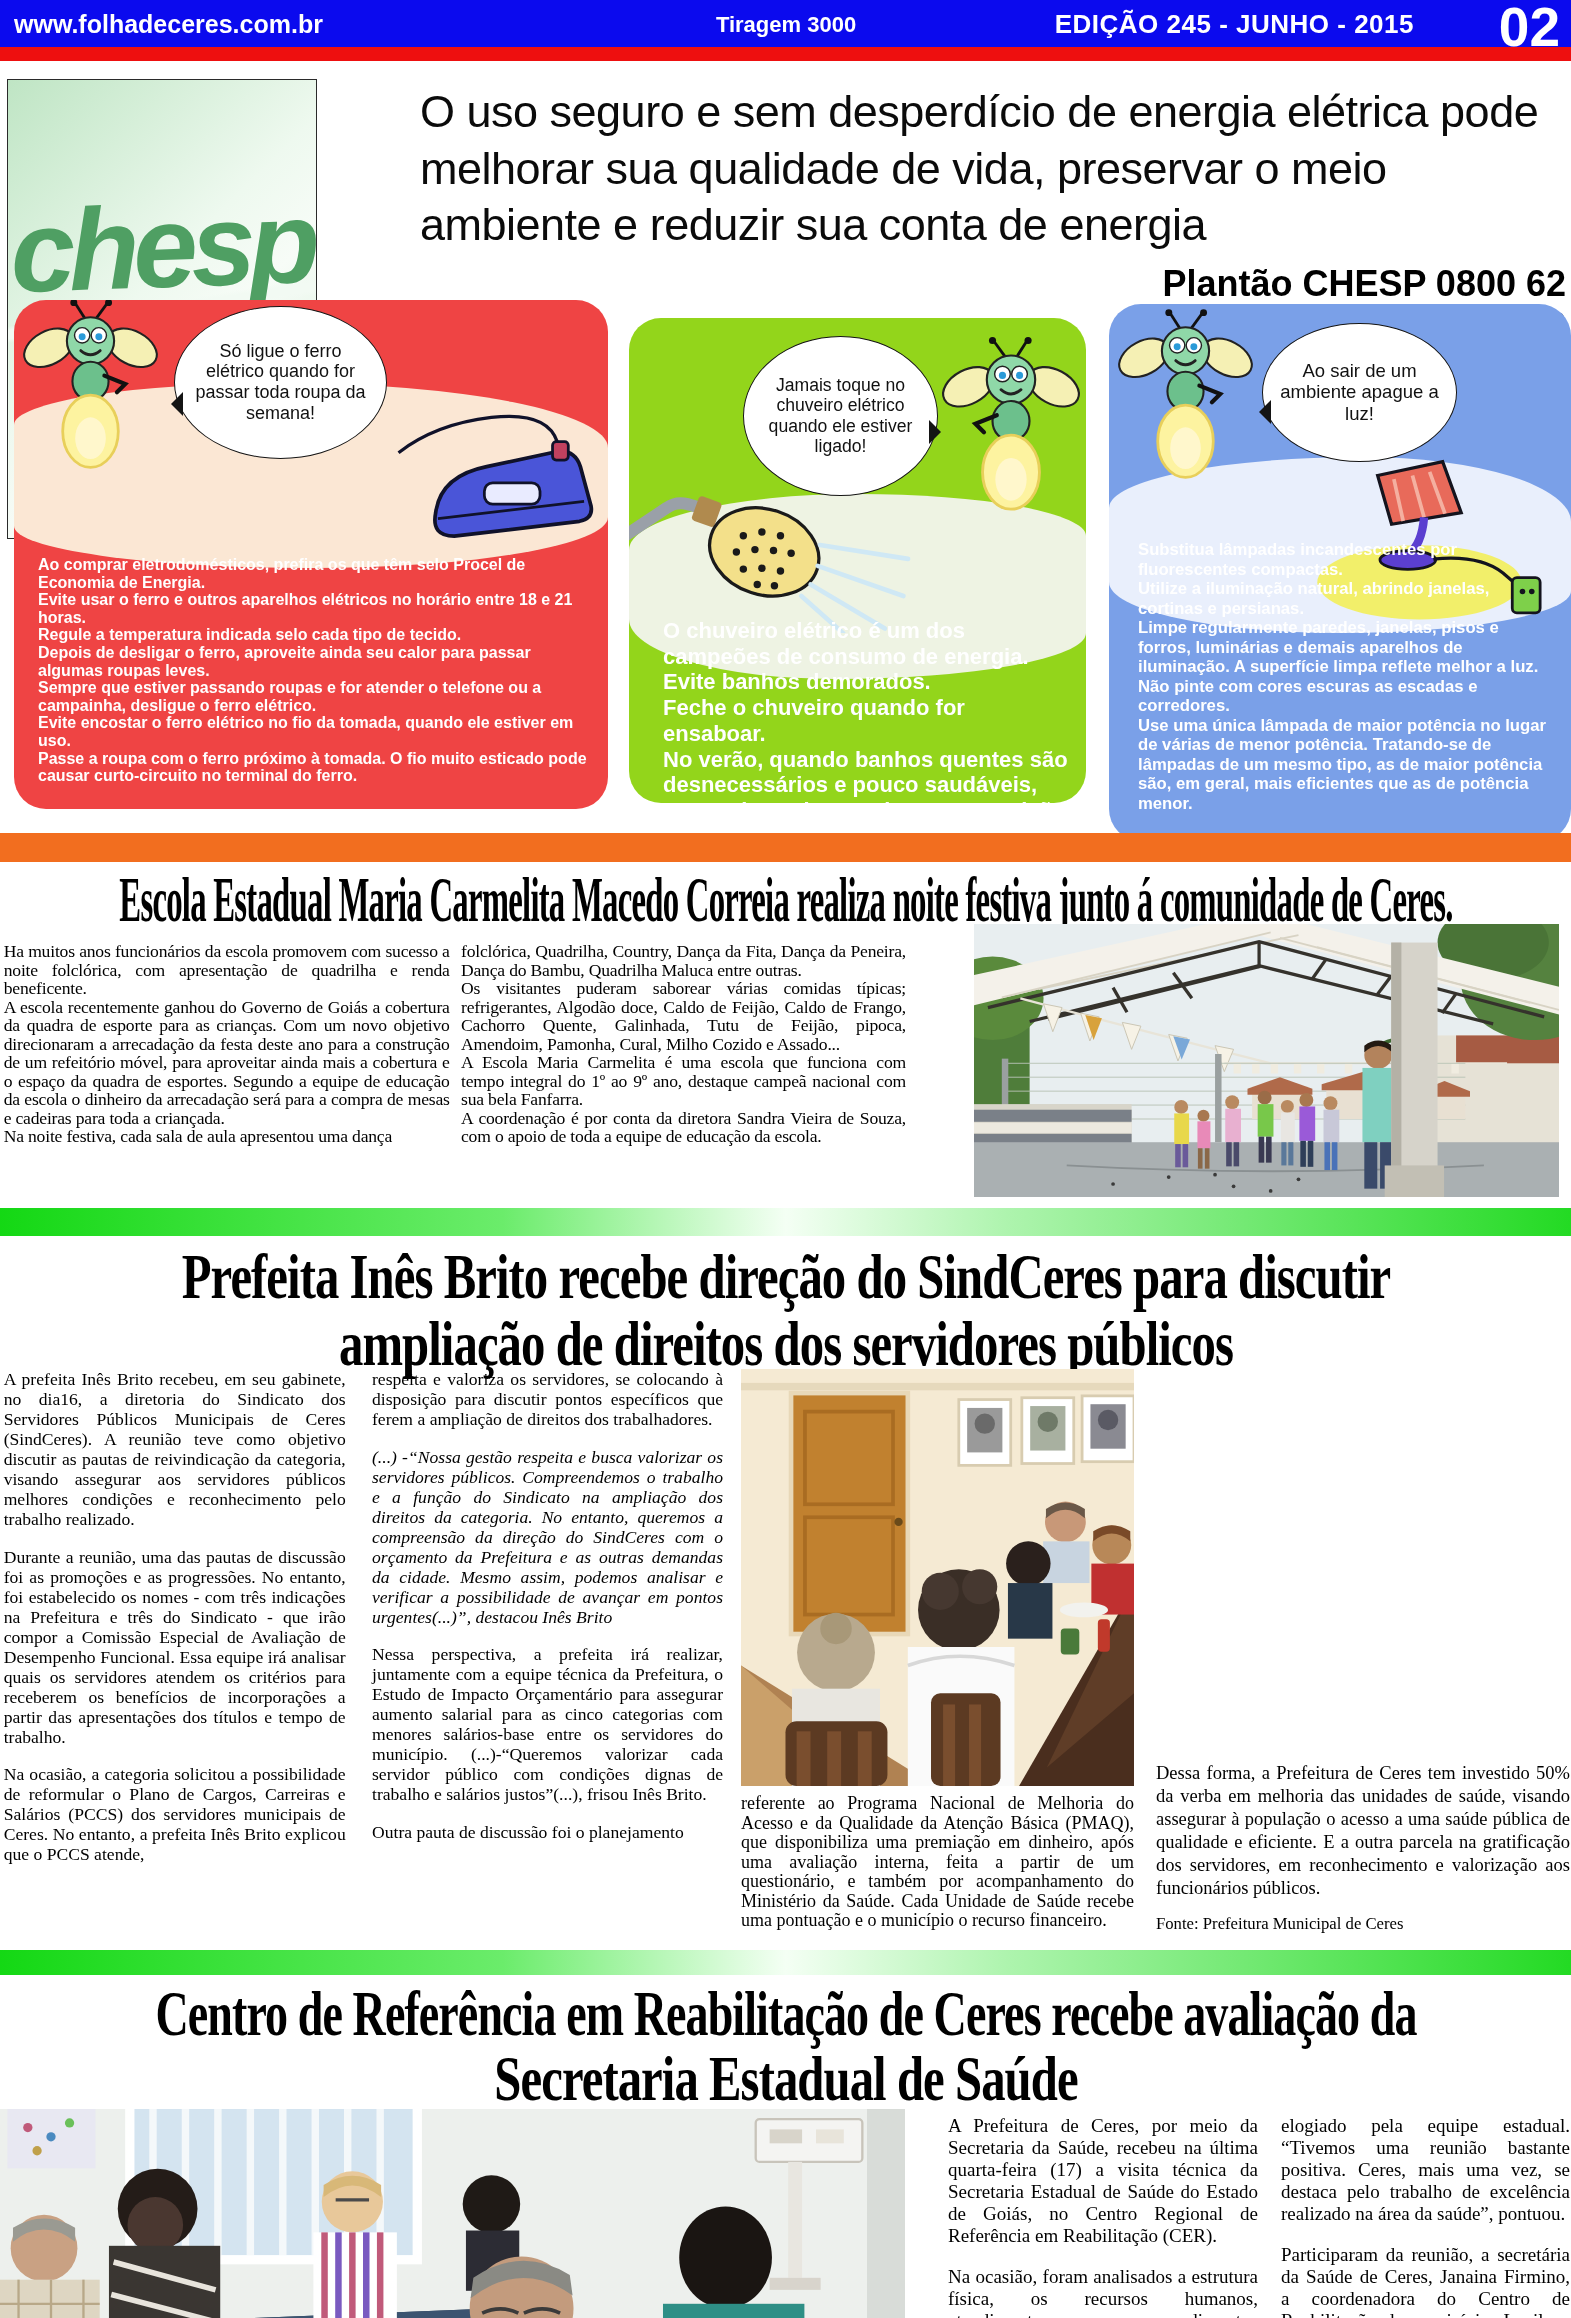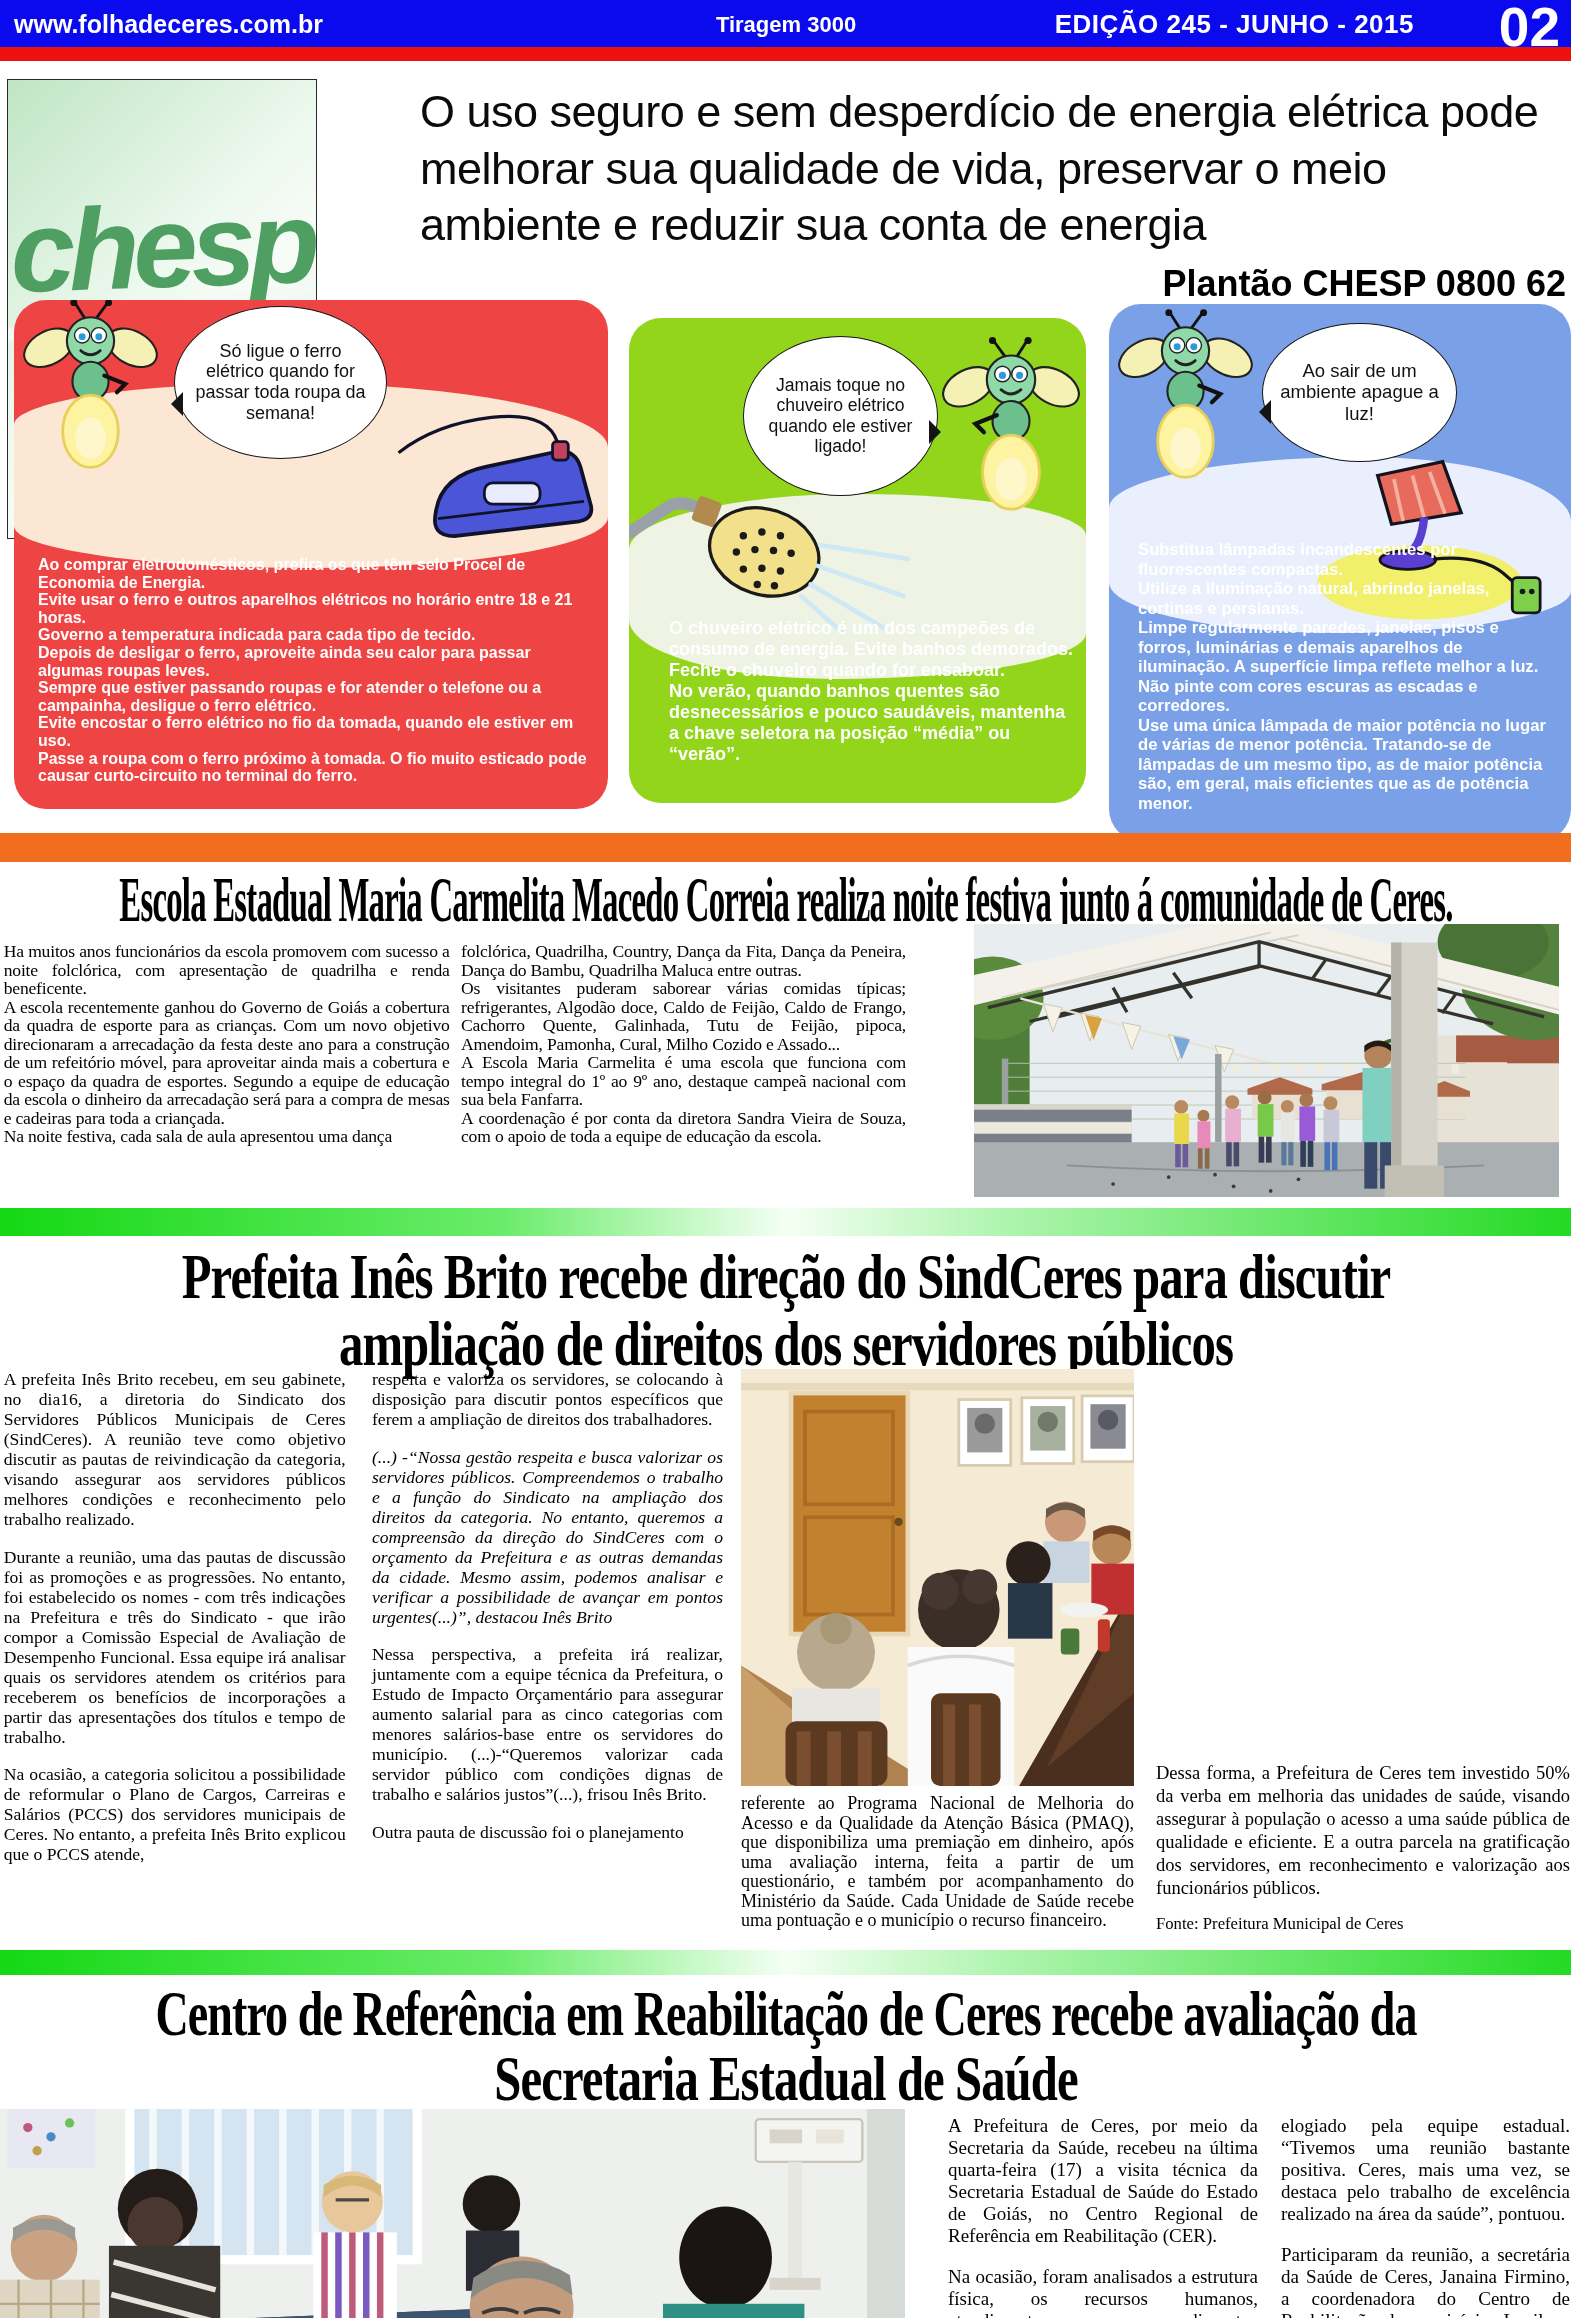--- a/index.html
+++ b/index.html
@@ -35,21 +35,21 @@
   .p-orange { left:14px; top:300px; width:594px; height:509px; background:#ef4444; }
   .p-orange .panel-band { top:83px; height:185px; background:#fbe7d4; border-radius:45% 55% 50% 50% / 42px 65px 51px 42px; }
   .p-green  { left:629px; top:318px; width:457px; height:485px; background:#93d51b; }
   .p-green .panel-band { top:176px; height:185px; background:#eef3e3; border-radius:50% 50% 55% 45% / 56px 42px 46px 60px; }
   .p-blue   { left:1109px; top:304px; width:462px; height:537px; background:#7aa0e8; }
   .p-blue .panel-band { top:153px; height:176px; background:#e9effc; border-radius:55% 45% 50% 50% / 51px 65px 42px 51px; }
 
   .tips { position:absolute; color:#fff; font-family:"Liberation Sans", sans-serif; font-weight:bold; }
   .tips > div { margin:0; }
   .tips-1 { left:24px; top:256px; width:552px; font-size:16px; line-height:1.1; }
-  .tips-2 { left:40px;  top:300px; width:406px; font-size:18px; line-height:1.17; }
+  .tips-2 { left:34px;  top:300px; width:406px; font-size:22px; line-height:1.17; }
   .tips-3 { left:29px;  top:236px; width:411px; font-size:16.7px; line-height:1.17; }
 
   .bubble { position:absolute; background:#fff; border:1.9px solid #141414; border-radius:50%;
     display:flex; align-items:center; justify-content:center; text-align:center;
     font-family:"Liberation Sans", sans-serif; color:#111; padding:14px; }
   .bubble:after { content:""; position:absolute; width:0; height:0; border:12px solid transparent; }
   .bubble-1 { left:160px; top:5.6px; width:213px; height:153px; font-size:18px; line-height:1.15; }
   .bubble-1:after { left:-16px; bottom:42px; border-right-color:#141414; }
   .bubble-2 { left:114px; top:17.6px; width:195px; height:160px; font-size:17.6px; line-height:1.15; }
   .bubble-2:after { right:-16px; bottom:51px; border-left-color:#141414; }
@@ -153,21 +153,21 @@
         <path d="M120 250 Q130 170 230 150 L380 118 Q420 112 432 150 L455 235 Q460 262 430 268 L160 300 Q110 300 120 250 Z" fill="#4a55d8" stroke="#10122a" stroke-width="8"></path>
         <rect x="225" y="185" width="120" height="46" rx="18" fill="#e9ebff" stroke="#10122a" stroke-width="6"></rect>
         <rect x="372" y="96" width="34" height="40" rx="8" fill="#c2415f" stroke="#10122a" stroke-width="6"></rect>
         <path d="M382 96 Q360 30 240 44 Q120 58 40 120" fill="none" stroke="#10122a" stroke-width="7"></path>
         <path d="M125 262 L440 225" stroke="#10122a" stroke-width="6"></path>
       </svg>
     </div>
     <div class="tips tips-1">
       <div>Ao comprar eletrodomésticos, prefira os que têm selo Procel de Economia de Energia.</div>
       <div>Evite usar o ferro e outros aparelhos elétricos no horário entre 18 e 21 horas.</div>
-      <div>Governo a temperatura indicada para cada tipo de tecido.</div>
+      <div>Regule a temperatura indicada selo cada tipo de tecido.</div>
       <div>Depois de desligar o ferro, aproveite ainda seu calor para passar algumas roupas leves.</div>
       <div>Sempre que estiver passando roupas e for atender o telefone ou a campainha, desligue o ferro elétrico.</div>
       <div>Evite encostar o ferro elétrico no fio da tomada, quando ele estiver em uso.</div>
       <div>Passe a roupa com o ferro próximo à tomada. O fio muito esticado pode causar curto-circuito no terminal do ferro.</div>
     </div>
   </div>
 
   <div class="abs panel p-green">
     <div class="panel-band"></div>
     <div class="firefly ff-2">

